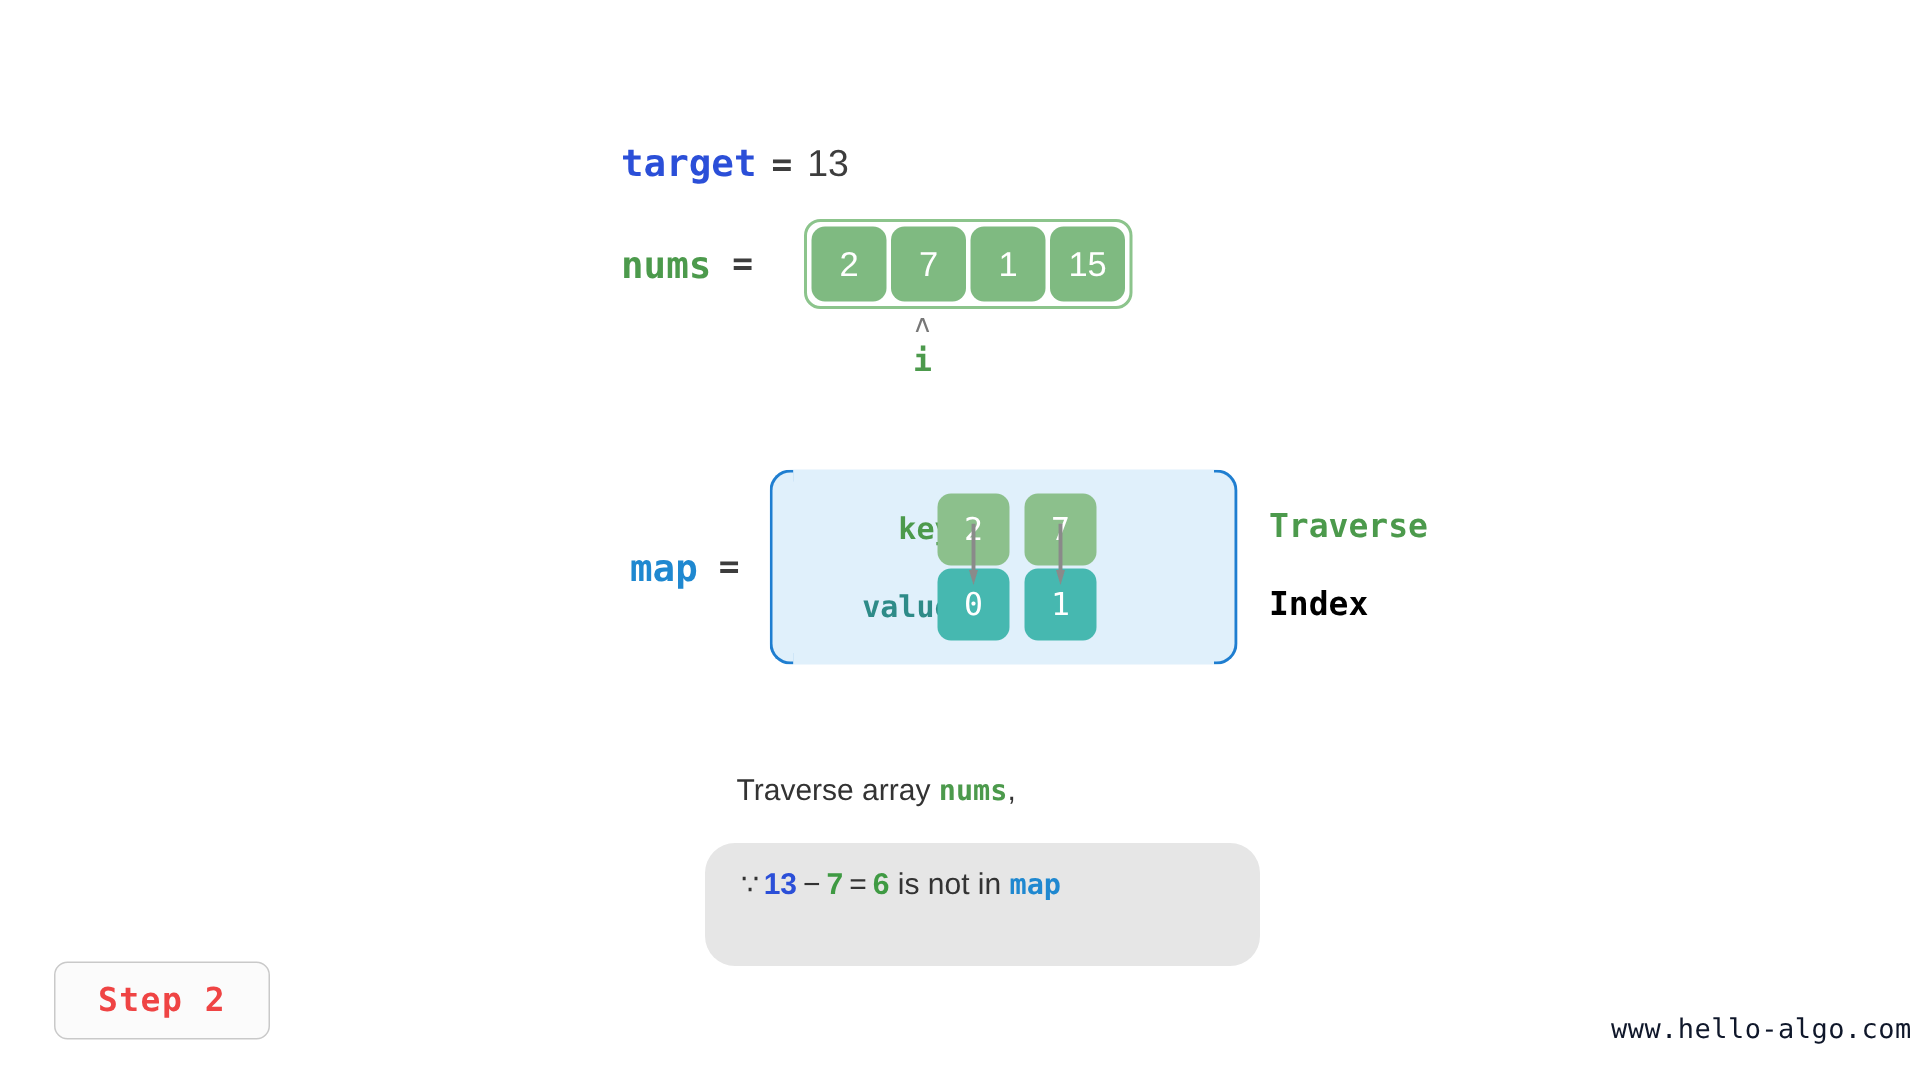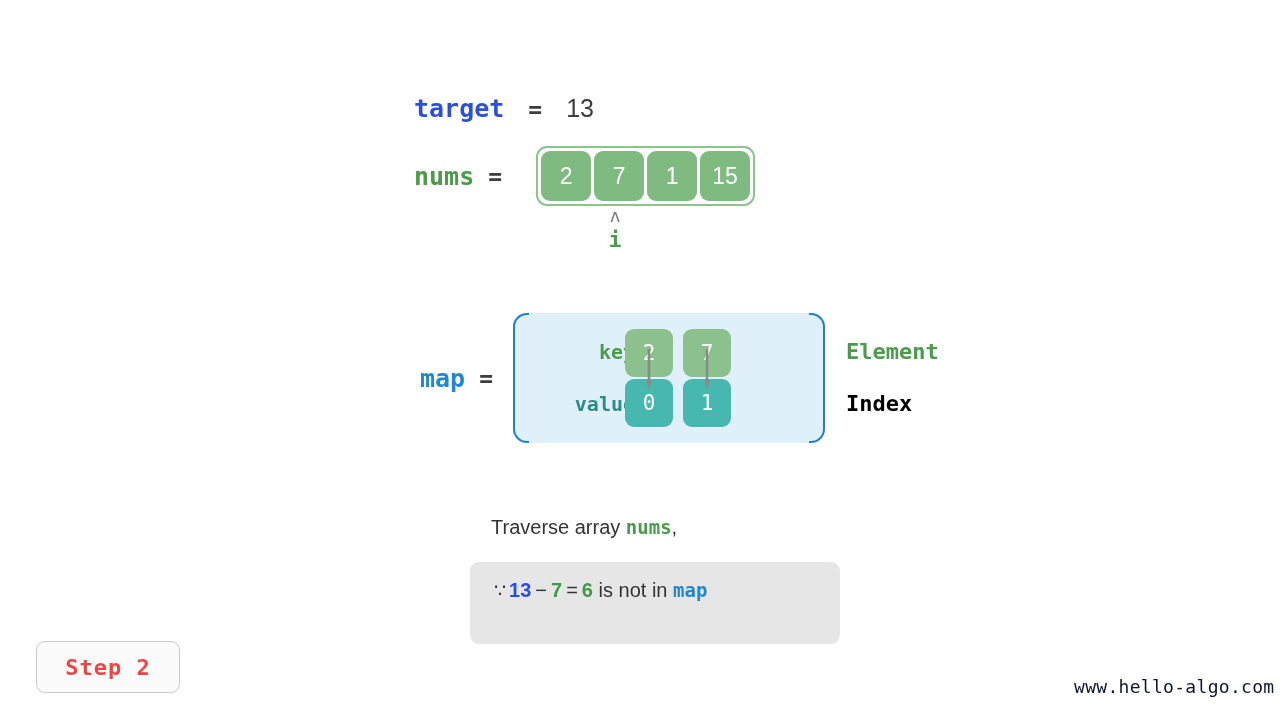--- a/index.html
+++ b/index.html
@@ -16,21 +16,21 @@
     -webkit-font-smoothing: antialiased;
   }
 
   
   #target-row {
     position: absolute;
     left: 414px;
     top: 94px;
     display: flex;
     align-items: baseline;
-    gap: 24px;
+    gap: 10px;
     white-space: nowrap;
   }
   #target-row .var-name {
     font-family: "DejaVu Sans Mono", "Liberation Mono", monospace;
     font-size: 25px;
     font-weight: bold;
     color: #2b4fd8;
     letter-spacing: 0px;
   }
   #target-row .eq {
@@ -266,21 +266,21 @@
     font-size: 19px;
   }
 
   #explain-box {
     position: absolute;
     left: 470px;
     top: 562px;
     width: 370px;
     height: 82px;
     background: #e6e6e6;
-    border-radius: 9px;
+    border-radius: 20px;
     box-sizing: border-box;
     padding: 10px 0 0 24px;
   }
   #explain-box .eline {
     font-size: 20px;
     color: #333333;
     white-space: nowrap;
     height: 36px;
     line-height: 36px;
   }
@@ -393,21 +393,21 @@
         <svg class="arrow" viewBox="0 0 6 42">
           <line x1="3" y1="0" x2="3" y2="33" stroke="#8a8a8a" stroke-width="2.6"></line>
           <polygon points="3,41 0,31 6,31" fill="#8a8a8a"></polygon>
         </svg>
       </div>
     </div>
   </div>
 </div>
 
 <div class="side-legend">
-  <div class="leg element">Element</div>
+  <div class="leg element">Traverse</div>
   <div class="leg index">Index</div>
 </div>
 
 <div id="caption">
   <span>Traverse array </span><span class="kw">nums</span><span>,</span>
 </div>
 
 <div id="explain-box">
   <div class="eline">
     <span class="sym">∵</span><span class="blue">13</span><span class="op">−</span><span class="green">7</span><span class="op">=</span><span class="green">6</span>&nbsp;<span>is not in</span>&nbsp;<span class="mapkw">map</span>

